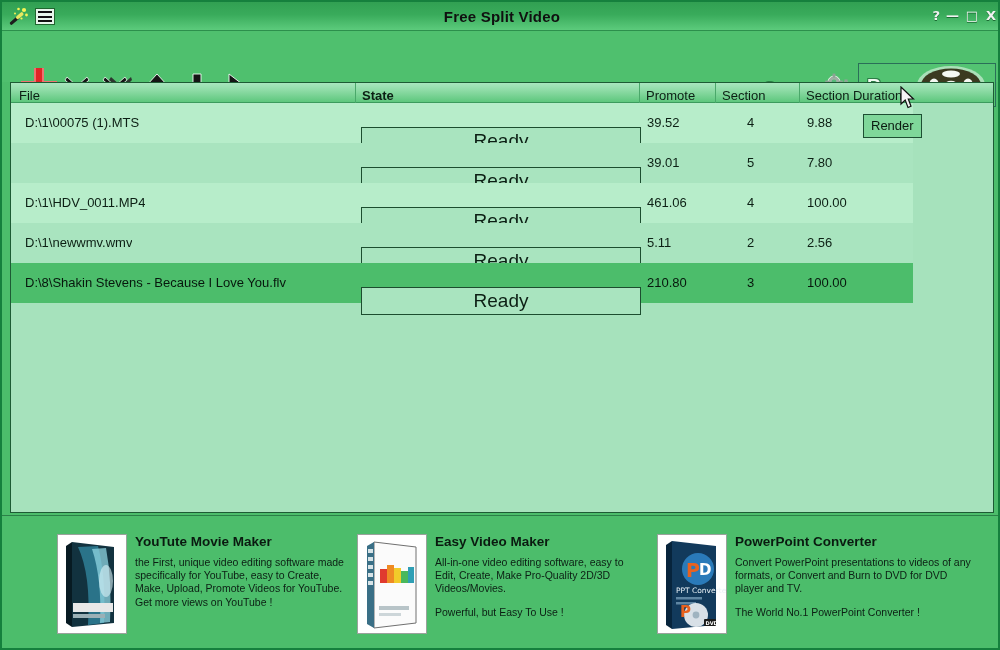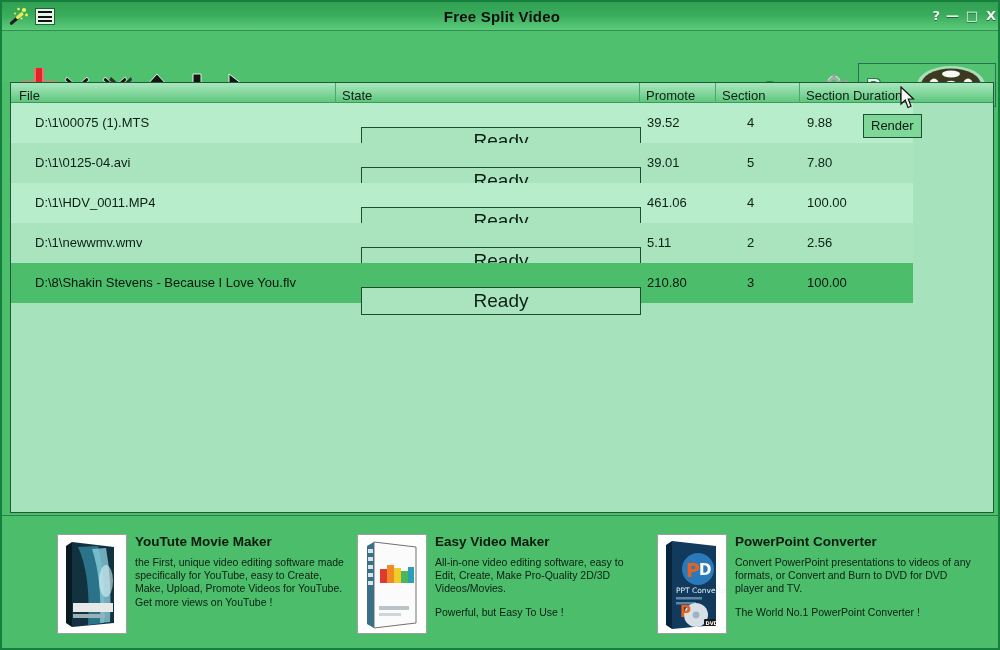--- a/index.html
+++ b/index.html
@@ -181,21 +181,21 @@
   .row.selected .cell { color: #07170d; }
   .cell {
     position: absolute; top: 0;
     height: 40px; line-height: 40px;
     font-size: 13px;
     color: #0c1f14;
     white-space: nowrap;
     overflow: hidden;
     box-sizing: border-box;
   }
-  .cell-file { left: 0; padding-left: 24px; }
+  .cell-file { left: 0; padding-left: 14px; }
   .cell-duration { left: 636px; }
   .cell-section { left: 736px; }
   .cell-secdur { left: 796px; }
   .state-box {
     position: absolute; left: 350px; top: 24px;
     width: 280px; height: 28px;
     background: #a9e4bf;
     border: 1px solid #1c4d2f;
     box-sizing: border-box;
     line-height: 26px;
@@ -377,38 +377,37 @@
       </svg>
     </div>
 
     <div id="render-tooltip">Render</div>
   </div>
 
   <div id="table-panel">
 
     <div id="table-head">
       <div class="th first" style="left:0;width:344px;">File</div>
-      <div class="th" style="left:324px;width:284px;">State</div>
+      <div class="th" style="left:344px;width:284px;font-weight:bold;">State</div>
       <div class="th" style="left:628px;width:100px;">Promote</div>
       <div class="th" style="left:704px;width:60px;">Section</div>
       <div class="th" style="left:788px;width:118px;">Section Duration</div>
     </div>
 
     <div id="table-body">
 
       <div class="row alt0" style="width:902px;">
         <div class="cell cell-file">D:\1\00075 (1).MTS</div>
         <div class="state-box">Ready</div>
         <div class="cell cell-duration">39.52</div>
         <div class="cell cell-section">4</div>
         <div class="cell cell-secdur">9.88</div>
       </div>
 
       <div class="row alt1" style="width:902px;">
-        <div class="cell cell-file">D:\1\0125-04.avi</div>
         <div class="state-box">Ready</div>
         <div class="cell cell-duration">39.01</div>
         <div class="cell cell-section">5</div>
         <div class="cell cell-secdur">7.80</div>
       </div>
 
       <div class="row alt0" style="width:902px;">
         <div class="cell cell-file">D:\1\HDV_0011.MP4</div>
         <div class="state-box">Ready</div>
         <div class="cell cell-duration">461.06</div>

